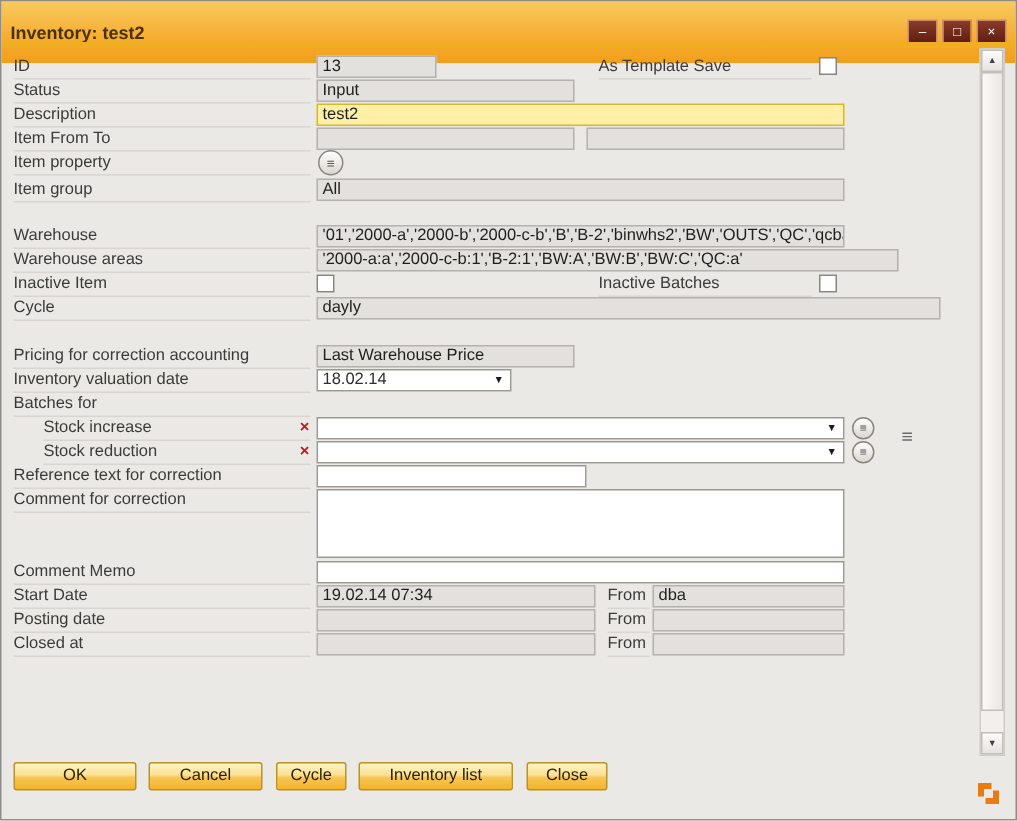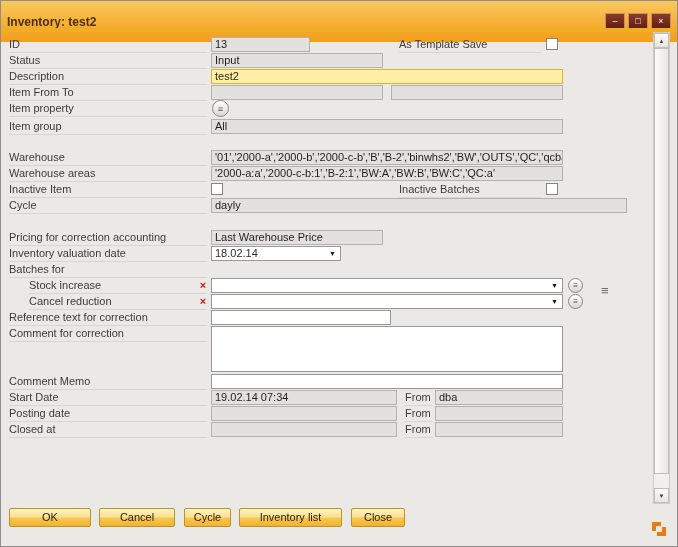--- a/index.html
+++ b/index.html
@@ -50,21 +50,21 @@
           <span>□</span>
         </span>
       <span class="winbtn">
           <span>×</span>
         </span>
     </div>
   </div>
   <div class="accent"></div>
 
   <div class="row-label" style="top:36px">ID</div>
-  <div class="fld gray" style="top:36px;left:210px;width:99px">13</div>
+  <div class="fld gray" style="top:36px;left:210px;width:80px">13</div>
   <div class="mid-label" style="top:36px;left:398px;width:142px">As Template Save</div>
   <span class="cb" style="top:37px;left:545px"></span>
 
   <div class="row-label" style="top:52px">Status</div>
   <div class="fld gray" style="top:52px;left:210px;width:172px">Input</div>
 
   <div class="row-label" style="top:68px">Description</div>
   <div class="fld yellow" style="top:68px;left:210px;width:352px">test2</div>
 
   <div class="row-label" style="top:84px">Item From To</div>
@@ -76,21 +76,21 @@
       <span>≡</span>
     </span>
 
   <div class="row-label" style="top:118px">Item group</div>
   <div class="fld gray" style="top:118px;left:210px;width:352px">All</div>
 
   <div class="row-label" style="top:149px">Warehouse</div>
   <div class="fld gray" style="top:149px;left:210px;width:352px">'01','2000-a','2000-b','2000-c-b','B','B-2','binwhs2','BW','OUTS','QC','qcbad','</div>
 
   <div class="row-label" style="top:165px">Warehouse areas</div>
-  <div class="fld gray" style="top:165px;left:210px;width:352px">'2000-a:a','2000-c-b:1','B-2:1','BW:A','BW:B','BW:C','QC:a'</div>
+  <div class="fld gray" style="top:165px;left:210px;width:388px">'2000-a:a','2000-c-b:1','B-2:1','BW:A','BW:B','BW:C','QC:a'</div>
 
   <div class="row-label" style="top:181px">Inactive Item</div>
   <span class="cb" style="top:182px;left:210px"></span>
   <div class="mid-label" style="top:181px;left:398px;width:142px">Inactive Batches</div>
   <span class="cb" style="top:182px;left:545px"></span>
 
   <div class="row-label" style="top:197px">Cycle</div>
   <div class="fld gray" style="top:197px;left:210px;width:416px">dayly</div>
 
   <div class="row-label" style="top:229px">Pricing for correction accounting</div>
@@ -108,21 +108,21 @@
   <span class="redx" style="top:277px;left:196px">×</span>
   <div class="fld white combo" style="top:277px;left:210px;width:352px">
     <span></span>
     <span class="combo-arrow">▼</span>
   </div>
   <span class="circle-btn" style="top:277px;left:567px;width:13px;height:13px;font-size:8px">
       <span>≡</span>
     </span>
   <span class="hamburger" style="top:283px;left:600px">≡</span>
 
-  <div class="sub-label" style="top:293px">Cancel reduction</div>
+  <div class="sub-label" style="top:293px">Stock reduction</div>
   <span class="redx" style="top:293px;left:196px">×</span>
   <div class="fld white combo" style="top:293px;left:210px;width:352px">
     <span></span>
     <span class="combo-arrow">▼</span>
   </div>
   <span class="circle-btn" style="top:293px;left:567px;width:13px;height:13px;font-size:8px">
       <span>≡</span>
     </span>
 
   <div class="row-label" style="top:309px">Reference text for correction</div>

